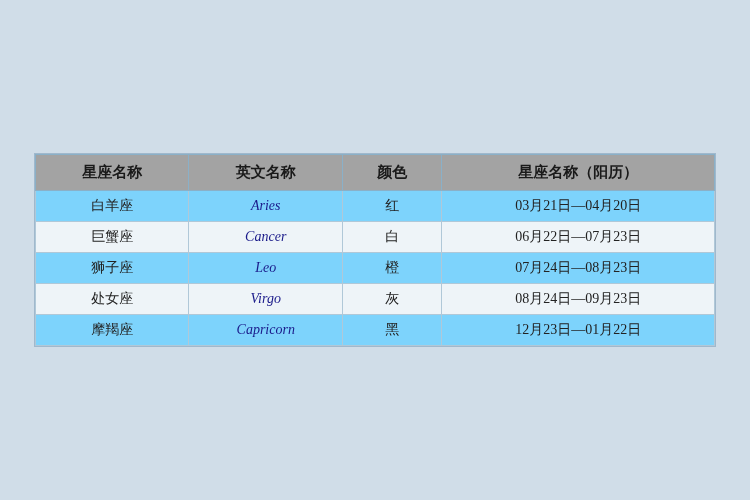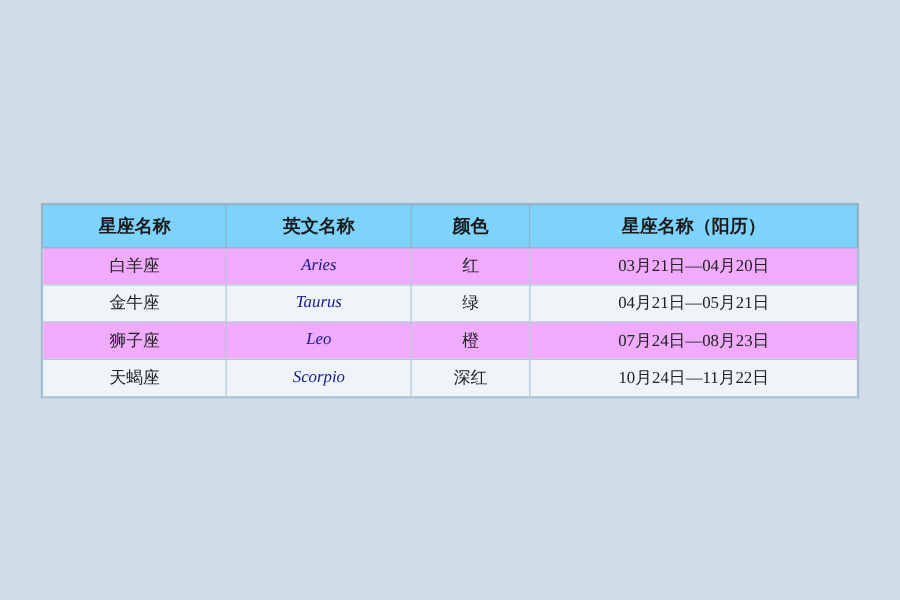--- a/index.html
+++ b/index.html
@@ -19,31 +19,31 @@
       border: 1px solid #a0b8cc;
       padding: 0;
     }
 
     table {
       border-collapse: collapse;
       width: 680px;
     }
 
     thead tr th {
-      background-color: #7dd3fc;
+      background-color: #a3a3a3;
       color: #1a1a1a;
       font-weight: bold;
       font-size: 15px;
       padding: 8px 12px;
       border: 1px solid #8ab0c8;
       text-align: center;
     }
 
     tbody tr {
-      background-color: #f0abfc;
+      background-color: #7dd3fc;
     }
 
     tbody tr:nth-child(even) {
       background-color: #eef4f8;
     }
 
     tbody tr td {
       font-size: 14px;
       color: #222;
       padding: 6px 12px;
@@ -70,32 +70,38 @@
       </tr>
     </thead>
     <tbody id="table-body">
     <tr>
           <td>白羊座</td>
           <td>Aries</td>
           <td>红</td>
           <td>03月21日—04月20日</td>
         </tr>
         <tr>
-          <td>金牛座</td>
-          <td>Taurus</td>
-          <td>绿</td>
-          <td>04月21日—05月21日</td>
+          <td>巨蟹座</td>
+          <td>Cancer</td>
+          <td>白</td>
+          <td>06月22日—07月23日</td>
         </tr>
         <tr>
           <td>狮子座</td>
           <td>Leo</td>
           <td>橙</td>
           <td>07月24日—08月23日</td>
         </tr>
         <tr>
-          <td>天蝎座</td>
-          <td>Scorpio</td>
-          <td>深红</td>
-          <td>10月24日—11月22日</td>
+          <td>处女座</td>
+          <td>Virgo</td>
+          <td>灰</td>
+          <td>08月24日—09月23日</td>
+        </tr>
+        <tr>
+          <td>摩羯座</td>
+          <td>Capricorn</td>
+          <td>黑</td>
+          <td>12月23日—01月22日</td>
         </tr>
       </tbody>
   </table>
 </div>
 
 </body></html>

